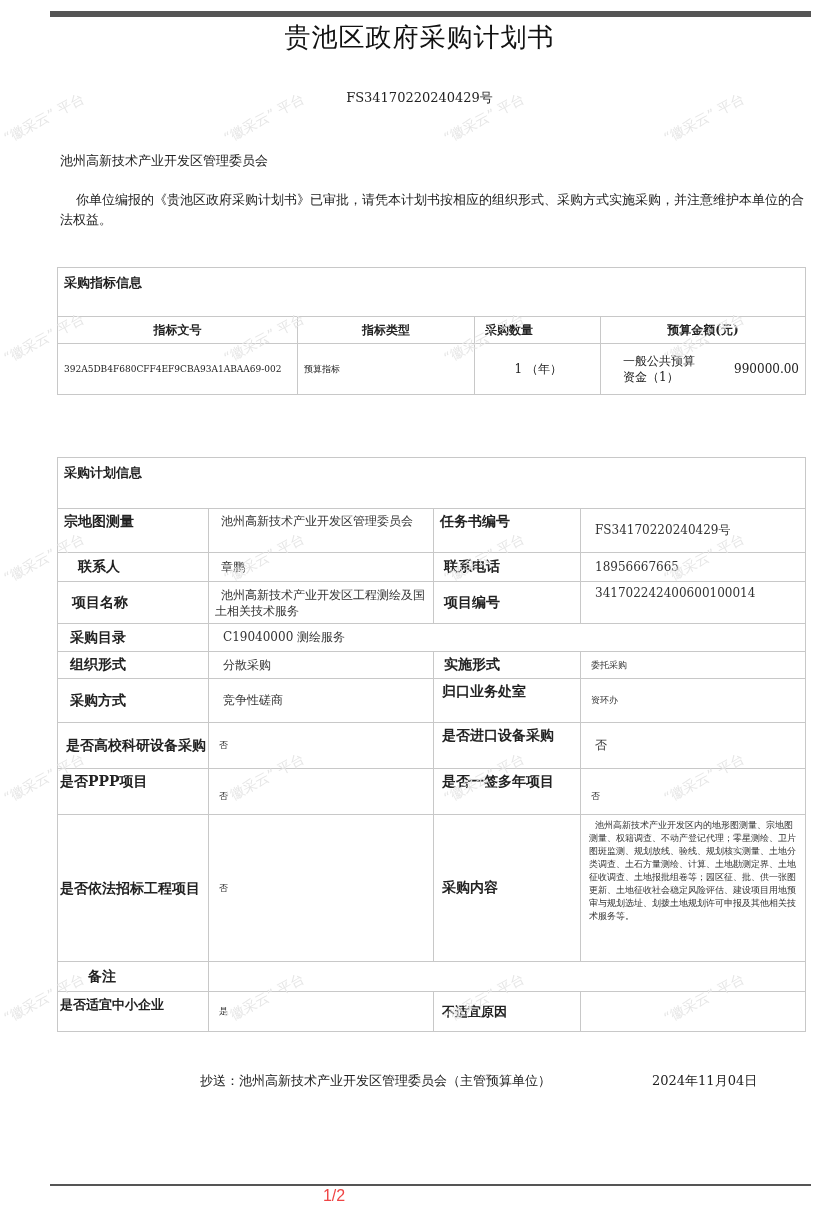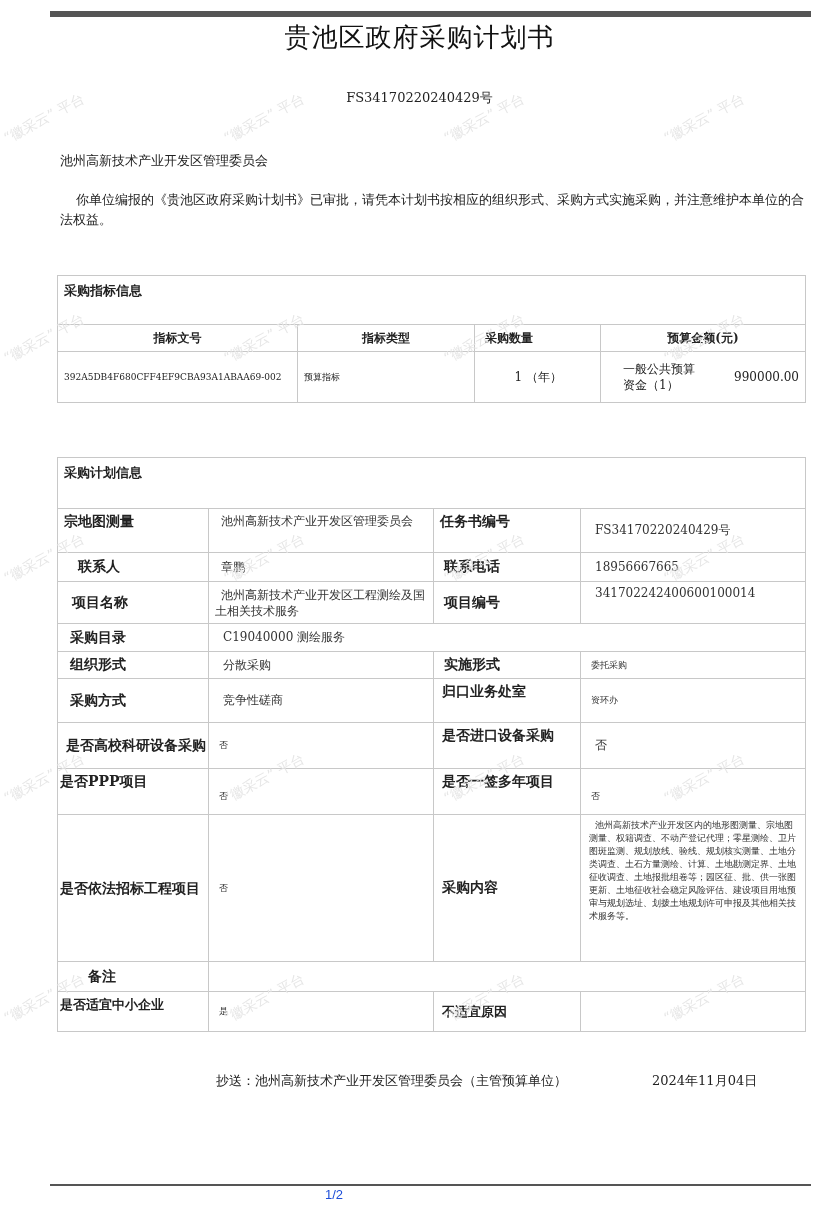--- a/index.html
+++ b/index.html
@@ -9,41 +9,41 @@
   .rule.top { top:11px; }
   .rule.bottom { top:1184px; }
   .title { position:absolute; top:20px; left:0; width:839px; text-align:center;
            font-size:26px; letter-spacing:1px; color:#111; font-weight:normal; }
   .docno { position:absolute; top:89px; left:0; width:839px; text-align:center; font-size:13px; color:#222; }
   .addressee { position:absolute; top:152px; left:60px; font-size:13px; }
   .para { position:absolute; top:190px; left:60px; width:750px; font-size:13px; line-height:20px; text-indent:16px; }
 
   table { position:absolute; border-collapse:collapse; table-layout:fixed; }
   td, th { border:1px solid #c8c8c8; padding:0 6px; vertical-align:middle; }
-  .t1 { left:57px; top:275px; width:748px; }
+  .t1 { left:57px; top:267px; width:748px; }
   .t1 .sect { height:42px; font-weight:bold; font-size:13px; text-align:left; vertical-align:top; padding-top:6px; }
   .t1 th { height:26px; font-size:12px; font-weight:bold; text-align:center; }
   .t1 td.data { height:50px; font-size:9px; text-align:left; }
   .t1 td.qty { font-size:12px; text-align:right; padding-right:38px; }
   .t1 td.budget { font-size:12px; text-align:left; padding-left:22px; }
   .budget-wrap { display:flex; align-items:center; justify-content:space-between;gap:24px; }
   .budget-src { width:80px; line-height:16px; }
 
   .t2 { left:57px; top:457px; width:748px; }
   .t2 .sect { height:44px; font-weight:bold; font-size:13px; text-align:left; vertical-align:top; padding-top:6px; }
   .t2 td.lbl { font-weight:bold; font-size:14px; }
   .t2 td.val { font-size:12px; color:#333; }
   .t2 td.small { font-size:9px; }
   .t2 td.content { font-size:9px; line-height:13px; padding:4px 8px 4px 8px; text-indent:6px; vertical-align:top; }
   .top { vertical-align:top !important; padding-top:4px !important; }
 
-  .footer-cc { position:absolute; top:1072px; left:200px; font-size:13px;margin-left:16px; }
+  .footer-cc { position:absolute; top:1072px; left:200px; font-size:13px; }
   .footer-date { position:absolute; top:1072px; left:652px; font-size:13px; }
   .page-num { position:absolute; top:1187px; left:0; width:668px; text-align:center;
-              font-family:"Liberation Sans",sans-serif; font-size:13px; color:#1d4ed8; }
+              font-family:"Liberation Sans",sans-serif; font-size:16px; color:#ef4444; }
 
   .wm { position:absolute; font-size:14px; color:#e6e6e6; transform:rotate(-28deg);
         white-space:nowrap; pointer-events:none; z-index:5; }
 </style>
 </head>
 <body>
 
 <div class="rule top"></div>
 
 <div class="title">贵池区政府采购计划书</div>

